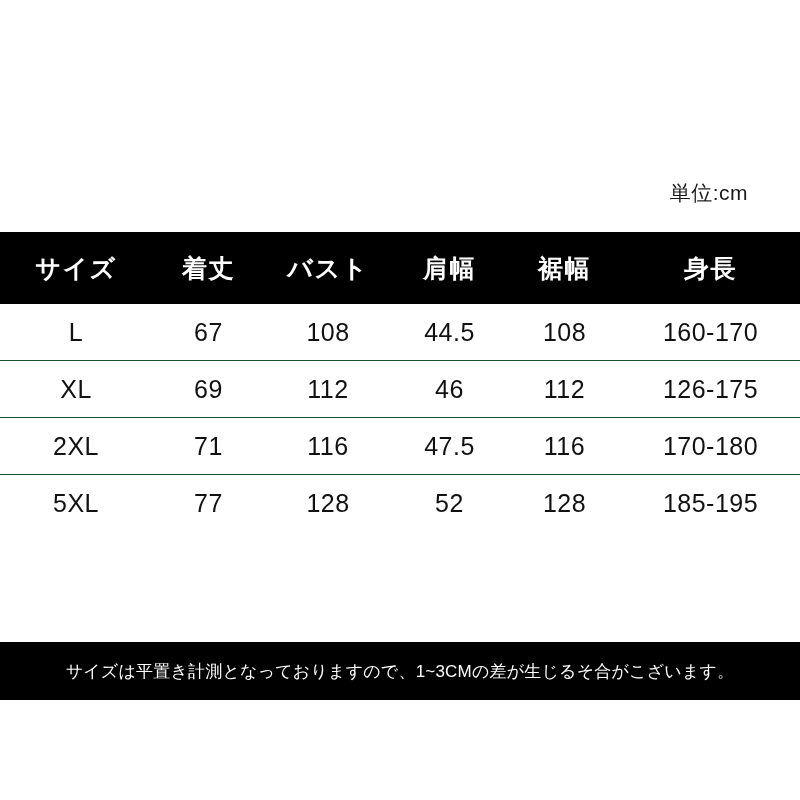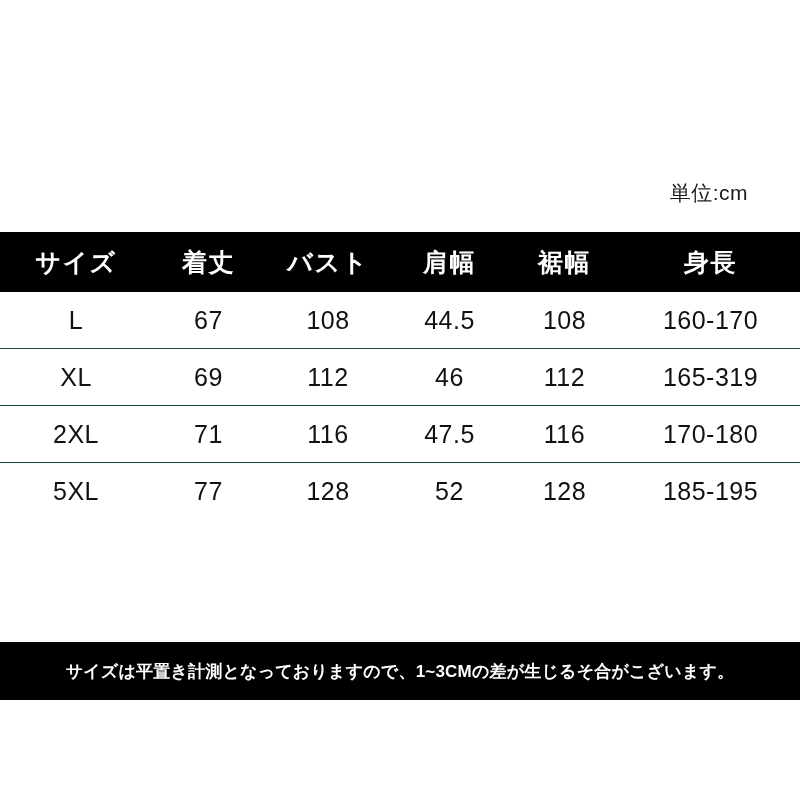--- a/index.html
+++ b/index.html
@@ -50,21 +50,21 @@
 
   table.size-table thead th {
     background: #000000;
     color: #ffffff;
     font-size: 25px;
     font-weight: bold;
     height: 52px;
     text-align: center;
     vertical-align: middle;
     letter-spacing: 1.5px;
-    padding: 4px;
+    padding: 10px;
     border: none;
   }
   table.size-table tbody td {
     background: #ffffff;
     color: #111111;
     font-size: 25px;
     font-weight: normal;
     height: 56px;
     text-align: center;
     vertical-align: middle;
@@ -82,21 +82,20 @@
     width: 800px;
     height: 58px;
     background: #000000;
     color: #ffffff;
     display: flex;
     align-items: center;
     justify-content: center;
     font-size: 17px;
     letter-spacing: 0.2px;
     white-space: nowrap;
-    font-weight: bold;
   }
 </style>
 </head>
 <body>
 
 <div class="page">
 
   <div class="unit-label">単位:cm</div>
 
   <div class="size-table-wrap">
@@ -127,21 +126,21 @@
           <td>44.5</td>
           <td>108</td>
           <td>160-170</td>
         </tr>
         <tr>
           <td>XL</td>
           <td>69</td>
           <td>112</td>
           <td>46</td>
           <td>112</td>
-          <td>165-319</td>
+          <td>126-175</td>
         </tr>
         <tr>
           <td>2XL</td>
           <td>71</td>
           <td>116</td>
           <td>47.5</td>
           <td>116</td>
           <td>170-180</td>
         </tr>
         <tr>

